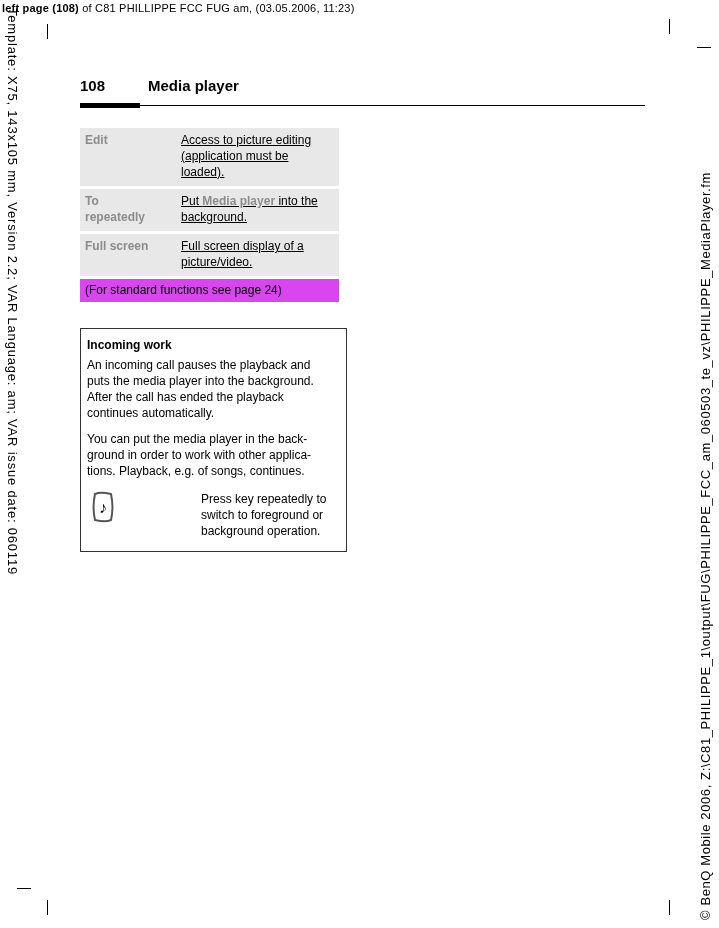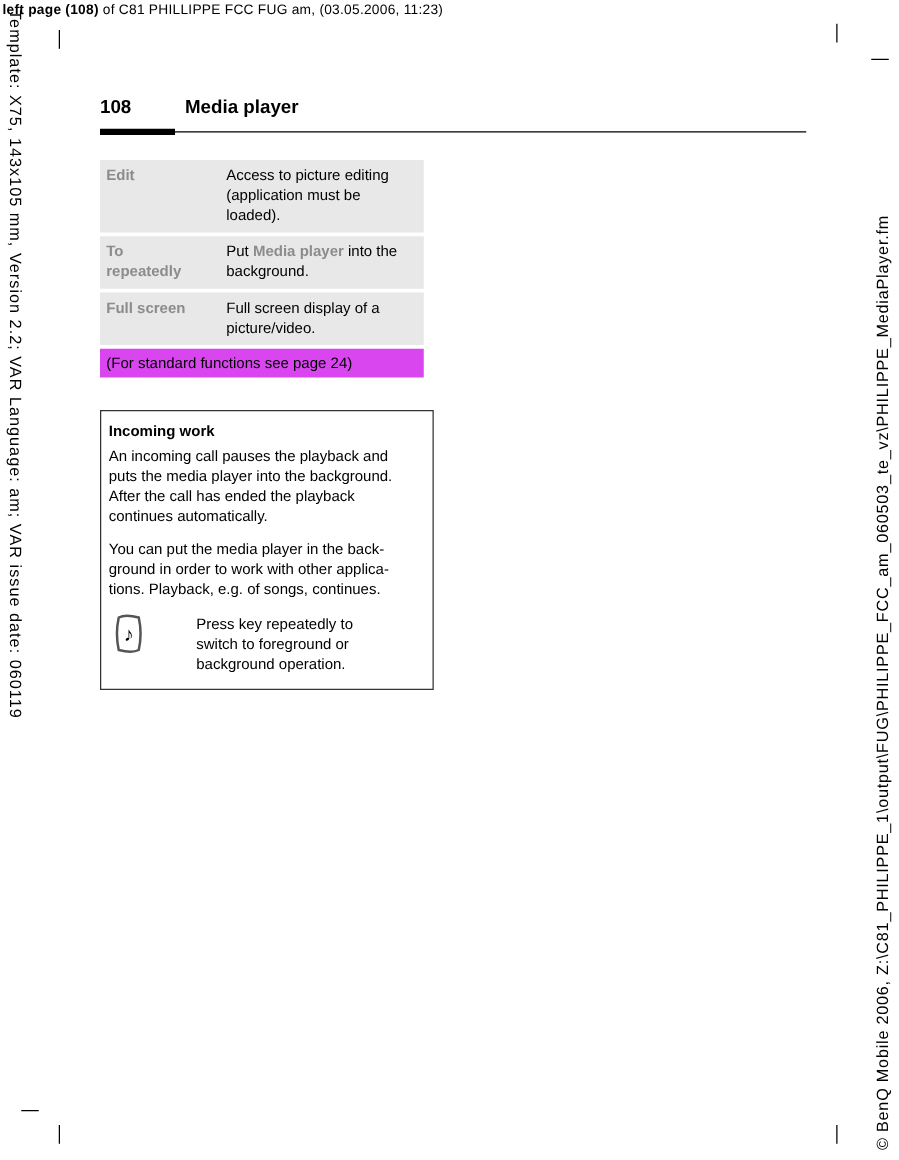--- a/index.html
+++ b/index.html
@@ -82,39 +82,40 @@
     width:95px;
     padding:4px 4px 6px 5px;
     font-weight:bold;
     color:#8c8c8c;
     white-space:pre-line;
   }
   .tcell {
     flex:1;
     padding:4px 6px 6px 6px;
     white-space:pre-line;
+    text-decoration:underline;
   }
   .hl { font-weight:bold; color:#8c8c8c; }
   .tfooter {
     background:#d946ef;
     padding:3px 5px 4px 5px;
   }
 
   
   .infobox {
     margin-top:26px;
     width:267px;
     border:1px solid #333;
     padding:6px 6px 12px 6px;
   }
   .ib-h { font-weight:bold; margin:2px 0 4px 0; }
   .ib-p { margin:0 0 10px 0; white-space:pre-line; }
   .key-row { display:flex; align-items:flex-start; margin-top:12px; }
   .key-icon-col { width:70px; padding-left:3px; flex:none; }
-  .key-text { white-space:pre-line; }
+  .key-text { white-space:pre-line;margin-left:44px; }
 </style>
 </head>
 <body>
 
 <div class="sheet">
 
   <div class="top-slug">
     <span class="b">left page (108)</span><span> of C81 PHILLIPPE FCC FUG am, (03.05.2006, 11:23)</span>
   </div>
 

